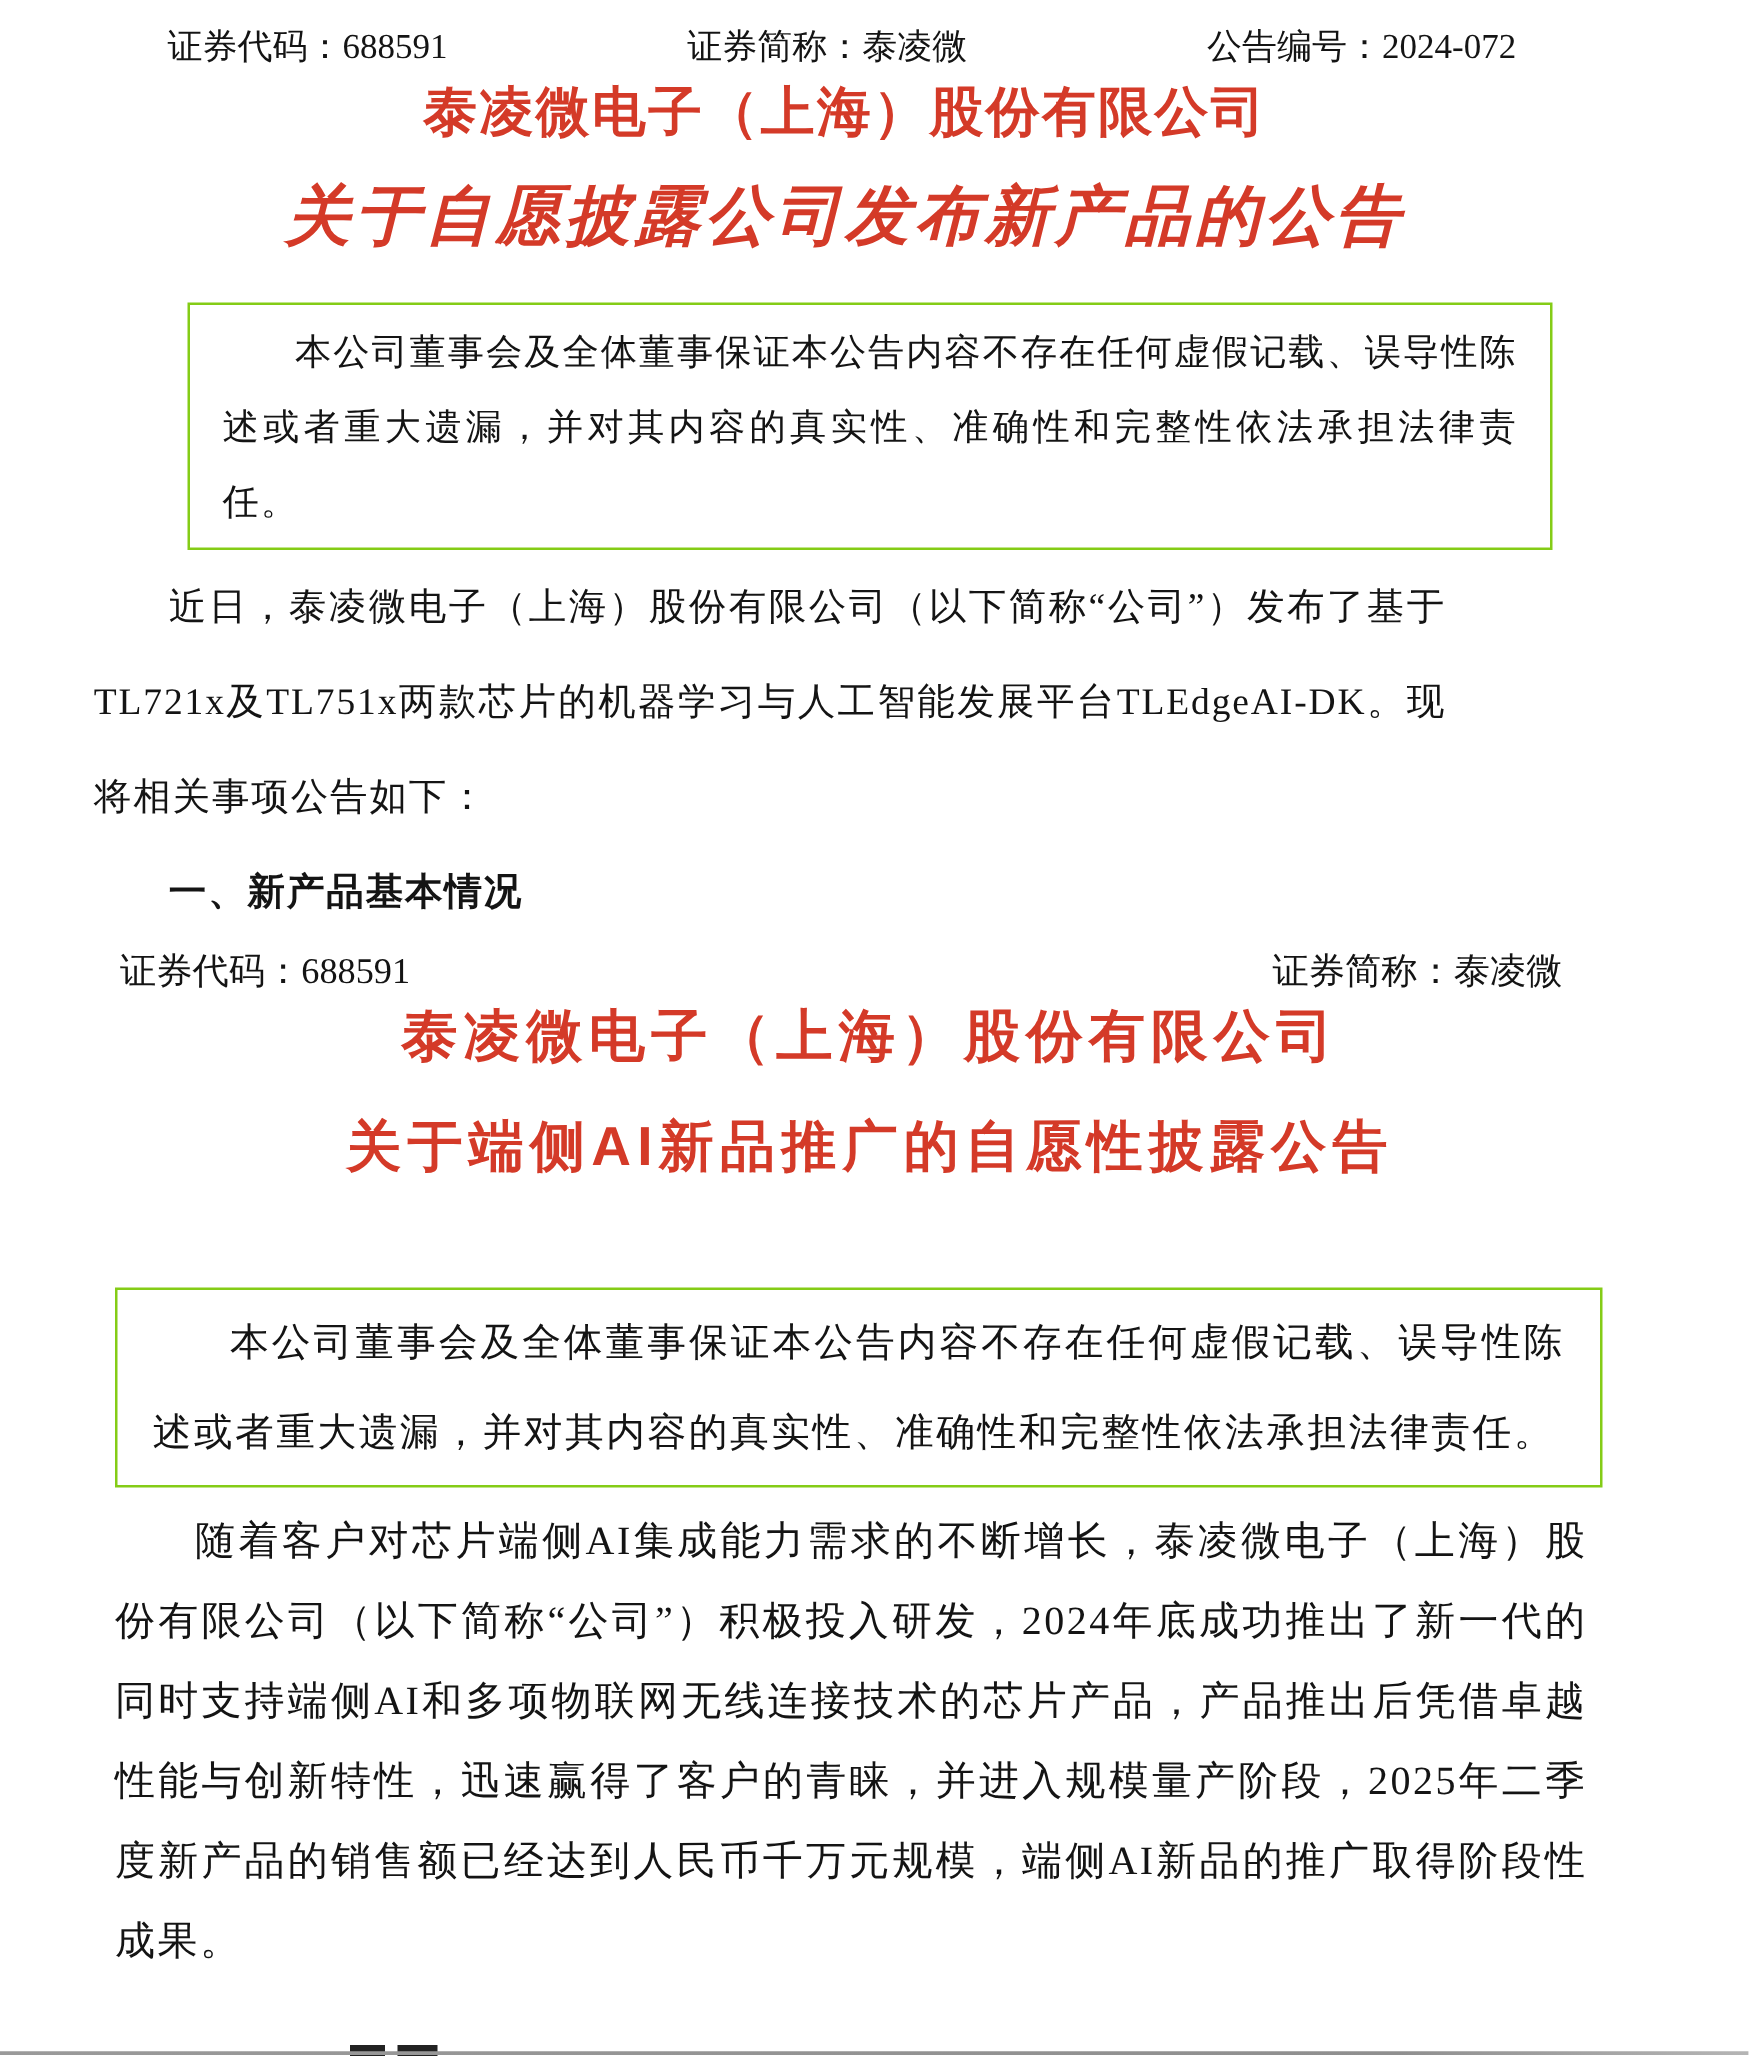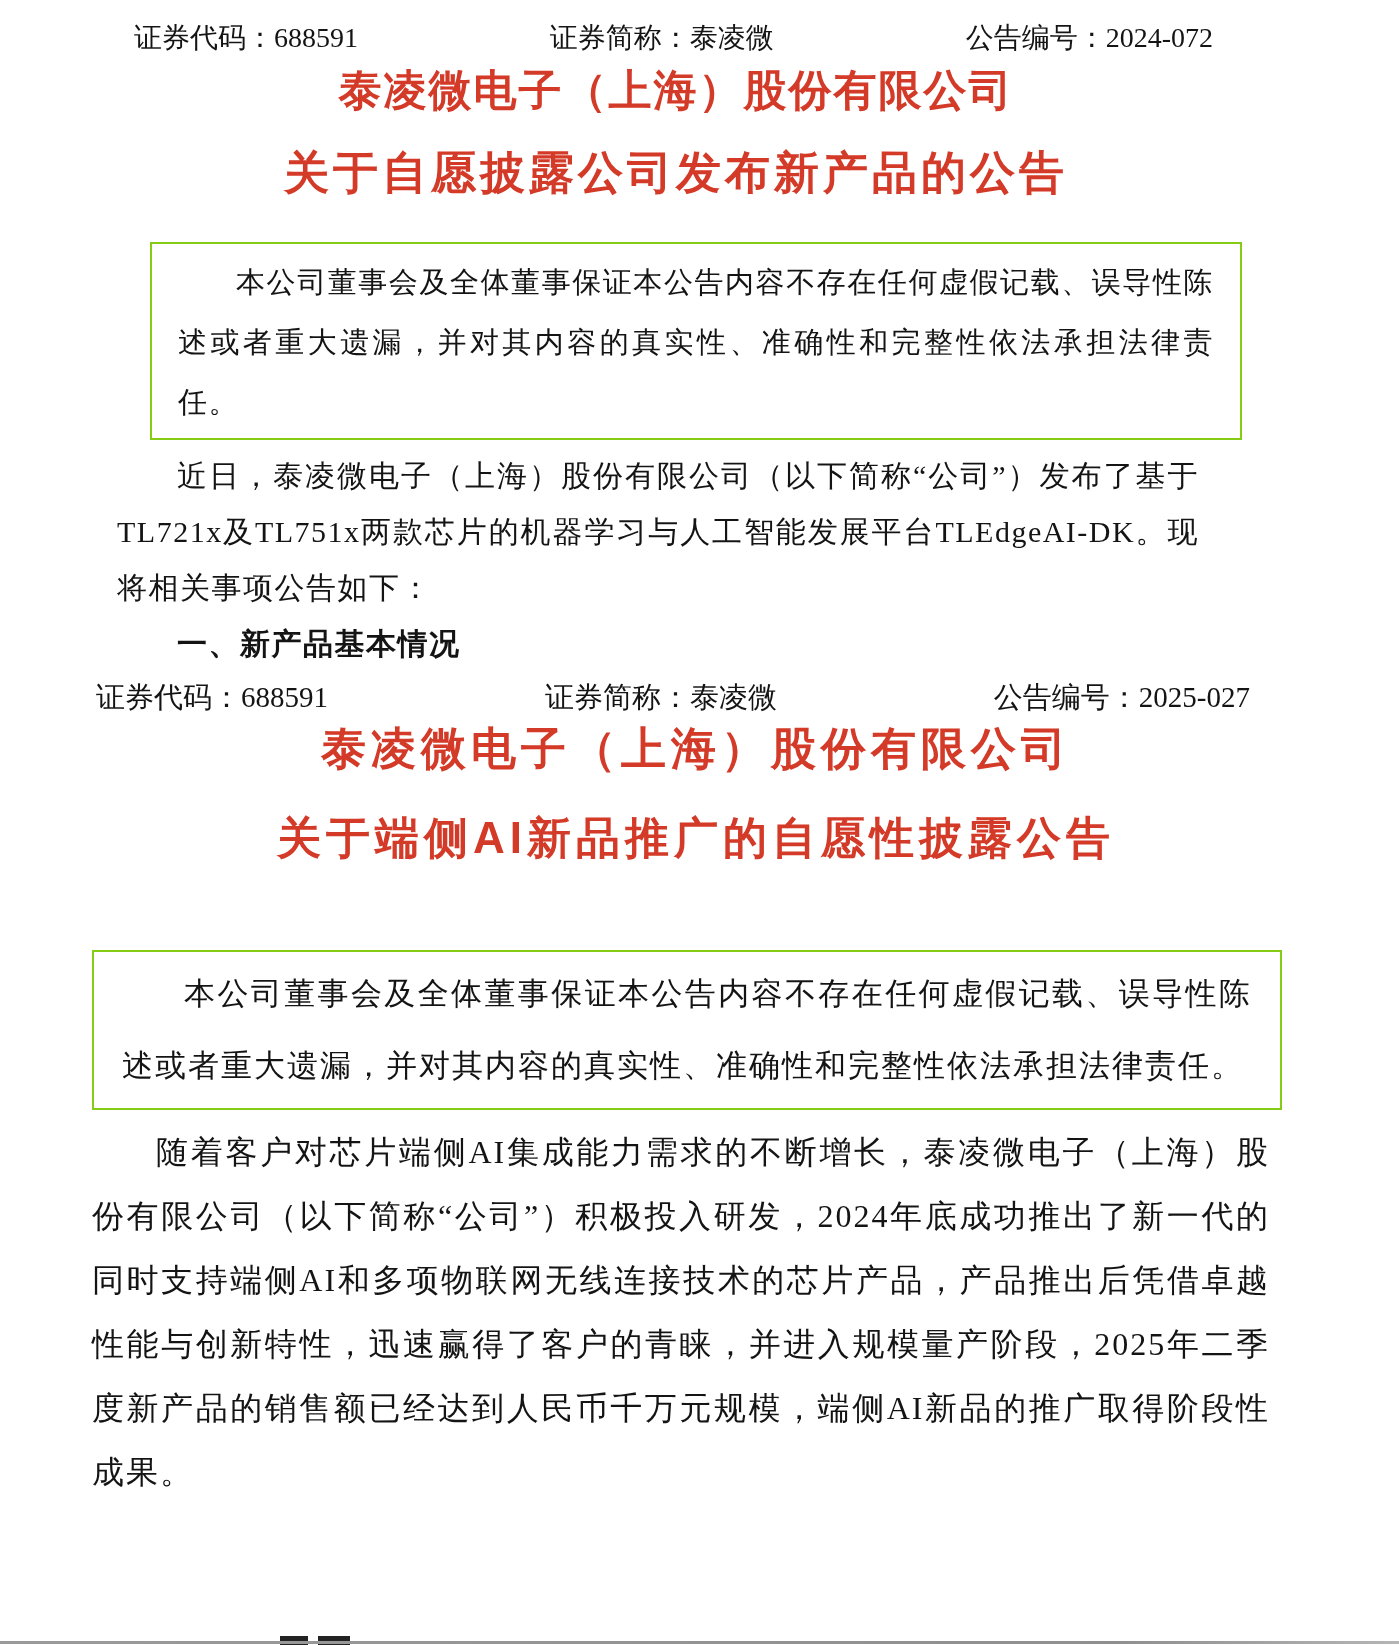--- a/index.html
+++ b/index.html
@@ -15,33 +15,33 @@
   .hdr{display:flex;justify-content:space-between;white-space:nowrap;}
   .hdr1{margin:20px 186px 0 134px;font-size:28px;line-height:36px;}
   .hdr2{margin:6px 149px 0 96px;font-size:29px;line-height:38px;}
   
   .red-title{
     color:#d43a28;
     font-family:"Liberation Sans","DejaVu Sans",sans-serif;
     font-weight:700;text-align:center;white-space:nowrap;padding-left:18px;
   }
   .title1{font-size:43px;line-height:48px;margin:10px 65px 0 0;letter-spacing:2px;}
-  .sub1  {font-size:45px;line-height:46px;margin:36px 65px 0 0;letter-spacing:4px;}
+  .sub1  {font-size:52px;line-height:46px;margin:36px 65px 0 0;letter-spacing:4px;font-style:italic;}
   .title2{font-size:45px;line-height:50px;margin:8px 25px 0 0;letter-spacing:5px;}
   .sub2  {font-size:44px;line-height:48px;margin:40px 25px 0 0;letter-spacing:5px;}
   
   .box{border:2px solid #84cc16;box-sizing:border-box;background:#ffffff;}
   .box1{margin:46px 0 0 150px;width:1092px;}
   .box1 p{margin:0;padding:8px 26px 6px;font-size:29px;line-height:60px;
           text-indent:2em;text-align:justify;letter-spacing:1.5px;}
   .box2{margin:88px 0 0 92px;width:1190px;}
   .box2 p{margin:0;padding:6px 28px 6px;font-size:31px;line-height:72px;
           text-indent:2em;text-align:justify;letter-spacing:2px;}
   
-  .body1{margin:8px 0 0 117px;width:1082px;font-size:30px;line-height:56px;
+  .body1{margin:8px 0 0 75px;width:1082px;font-size:30px;line-height:76px;
          letter-spacing:1.5px;text-align:justify;}
   .body1 p{margin:0;text-indent:2em;}
   .body2{margin:10px 0 0 92px;width:1178px;font-size:32px;line-height:64px;
          letter-spacing:2px;text-align:justify;}
   .body2 p{margin:0;text-indent:2em;}
   .section-heading{
     font-weight:700;
     font-family:"Liberation Sans","DejaVu Sans",sans-serif;
   }
   mark.hl{background:#b9d7f2;color:inherit;padding:3px 0;}
@@ -71,21 +71,20 @@
   </div>
 
   <div class="body1">
     <p>近日，泰凌微电子（上海）股份有限公司（以下简称“公司”）发布了基于TL721x及TL751x两款芯片的机器学习与人工智能发展平台TLEdgeAI-DK。现将相关事项公告如下：</p>
     <p class="section-heading">一、新产品基本情况</p>
   </div>
 
   <div class="hdr hdr2">
     <span>证券代码：688591</span>
     <span>证券简称：泰凌微</span>
-    <span>公告编号：2025-027</span>
   </div>
 
   <div class="red-title title2">泰凌微电子（上海）股份有限公司</div>
   <div class="red-title sub2">关于端侧AI新品推广的自愿性披露公告</div>
 
   <div class="box box2">
     <p>本公司董事会及全体董事保证本公告内容不存在任何虚假记载、误导性陈述或者重大遗漏，并对其内容的真实性、准确性和完整性依法承担法律责任。</p>
   </div>
 
   <div class="body2">

